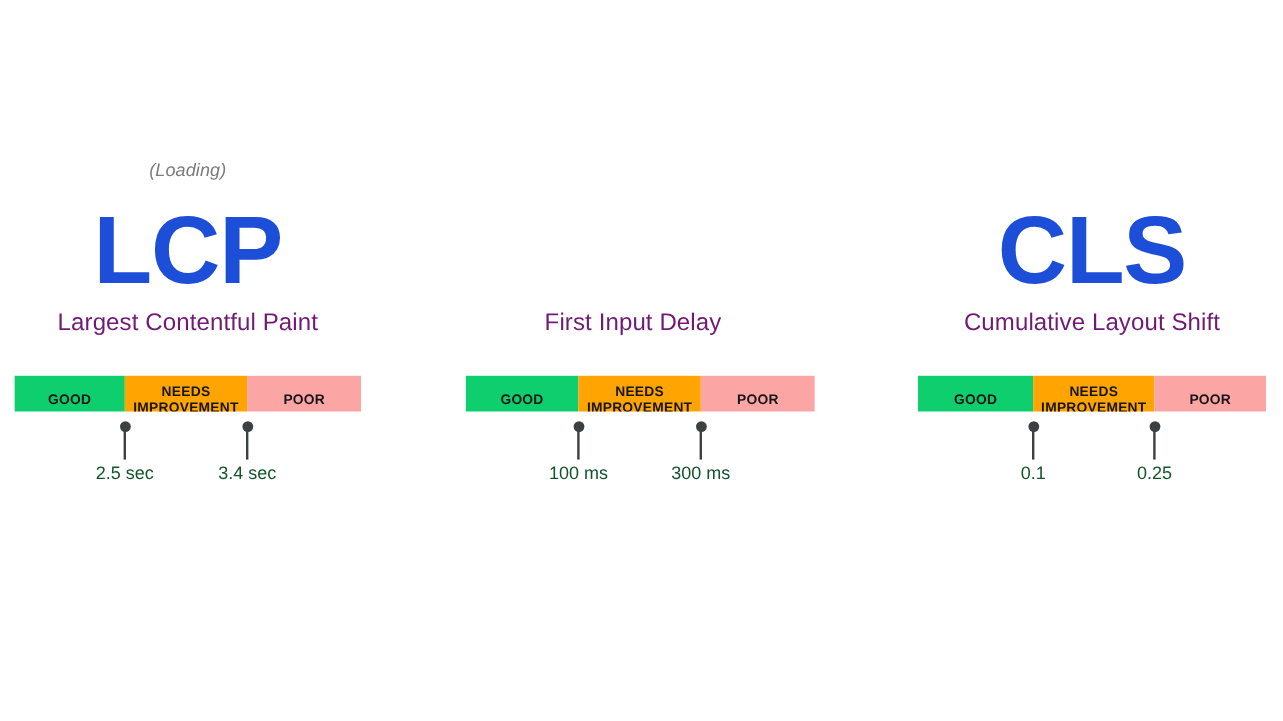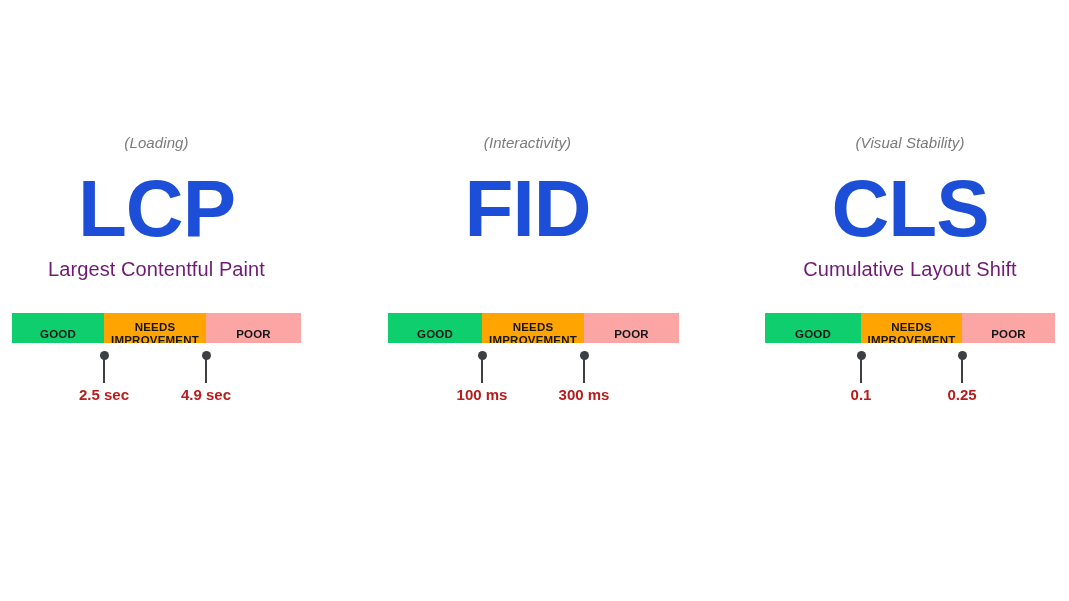--- a/index.html
+++ b/index.html
@@ -134,23 +134,23 @@
     width: 2px;
     height: 27px;
     background: #3c4043;
   }
   .pin-label {
     position: absolute;
     top: 30px;
     transform: translateX(-50%);
     font-size: 15px;
     line-height: 19px;
-    color: #b91c1c;
-    white-space: nowrap;
-    font-weight: 700;
+    color: #14532d;
+    white-space: nowrap;
+    font-weight: 400;
   }
 </style>
 </head>
 <body>
 
 <div id="board">
 
   <div class="metric-panel panel-lcp">
 
     <div class="category-caption">(Loading)</div>
@@ -177,31 +177,30 @@
 
       <div class="pin" style="left:92px;">
         <div class="pin-dot"></div>
         <div class="pin-stem"></div>
         <div class="pin-label">2.5 sec</div>
       </div>
 
       <div class="pin" style="left:194px;">
         <div class="pin-dot"></div>
         <div class="pin-stem"></div>
-        <div class="pin-label">4.9 sec</div>
+        <div class="pin-label">3.4 sec</div>
       </div>
     </div>
   </div>
 
   <div class="metric-panel panel-fid">
 
-    <div class="category-caption">(Interactivity)</div>
-
-    <div class="acronym">FID</div>
-
+
+
+    <div class="full-name">First Input Delay</div>
 
     <div class="bar-wrap fid-bar">
       <div class="bar">
         <div class="seg seg-good" style="width:94px;">
           <span>GOOD</span>
         </div>
         <div class="seg seg-needs" style="width:102px;">
           <span class="seg-label-2">
             <span>NEEDS</span><br>
             <span>IMPROVEMENT</span>
@@ -221,21 +220,20 @@
       <div class="pin" style="left:196px;">
         <div class="pin-dot"></div>
         <div class="pin-stem"></div>
         <div class="pin-label">300 ms</div>
       </div>
     </div>
   </div>
 
   <div class="metric-panel panel-cls">
 
-    <div class="category-caption">(Visual Stability)</div>
 
     <div class="acronym">CLS</div>
 
     <div class="full-name">Cumulative Layout Shift</div>
 
     <div class="bar-wrap cls-bar">
       <div class="bar">
         <div class="seg seg-good" style="width:96px;">
           <span>GOOD</span>
         </div>

